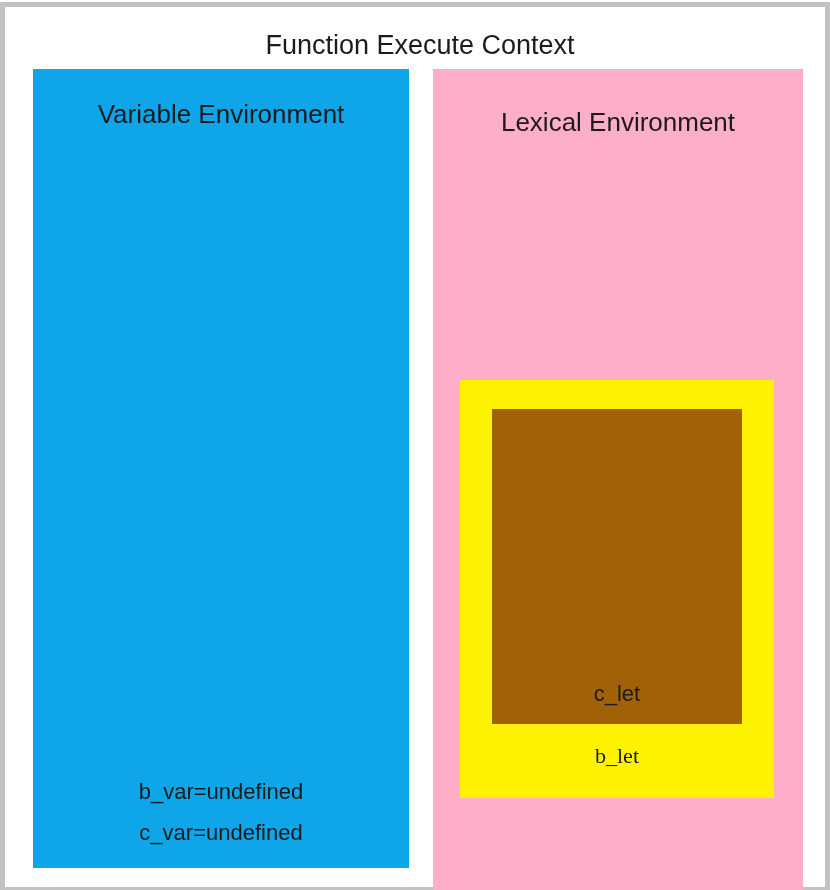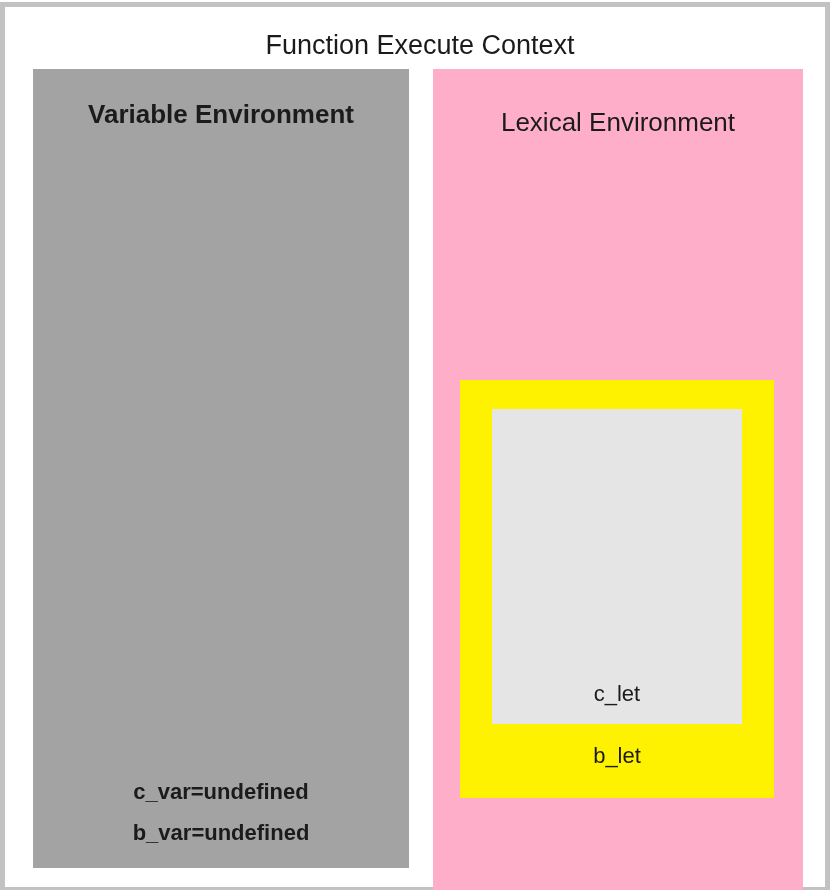--- a/index.html
+++ b/index.html
@@ -82,43 +82,43 @@
   .let-label {
     position: absolute;
     left: 0;
     width: 100%;
     text-align: center;
     font-size: 22px;
     line-height: 28px;
     white-space: nowrap;
   }
   .label-c-let { bottom: 16px; }
-  .label-b-let { bottom: 28px; }
+  .label-b-let { bottom: 28px; font-family: Liberation Serif, serif; }
   .label-a-let { bottom: 22px; }
 </style>
 </head>
 <body style="color: rgb(27, 27, 27);">
 
 <div class="frame">
 
   <div class="diagram-title">Function Execute Context</div>
 
-  <div class="env-box box-variable" style="background-color: #a3a3a3; font-weight: bold;">
+  <div class="env-box box-variable" style="background-color: #0ea5e9;">
     <div class="env-label">Variable Environment</div>
     <div class="var-list">
+      <div class="var-line">b_var=undefined</div>
       <div class="var-line">c_var=undefined</div>
-      <div class="var-line">b_var=undefined</div>
     </div>
   </div>
 
   <div class="env-box box-lexical" style="background-color: rgb(255, 174, 201);">
     <div class="env-label">Lexical Environment</div>
 
     <div class="scope-yellow" style="background-color: rgb(255, 242, 0);">
-      <div class="scope-green" style="background-color: #e5e5e5;">
+      <div class="scope-green" style="background-color: #a16207;">
         <div class="let-label label-c-let">c_let</div>
       </div>
       <div class="let-label label-b-let">b_let</div>
     </div>
 
   </div>
 
 </div>
 
 </body></html>

